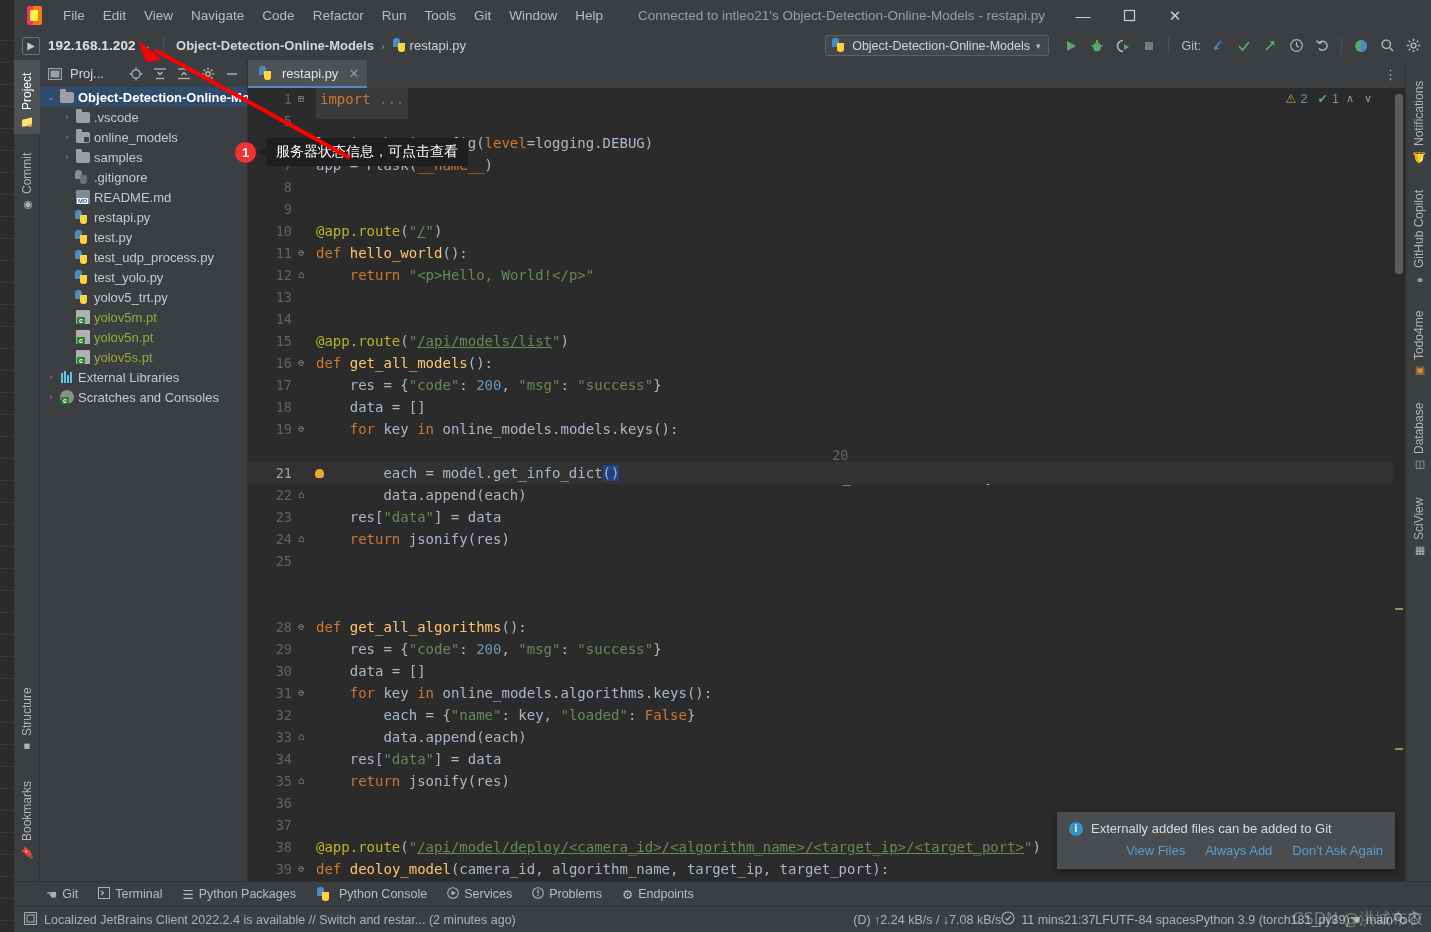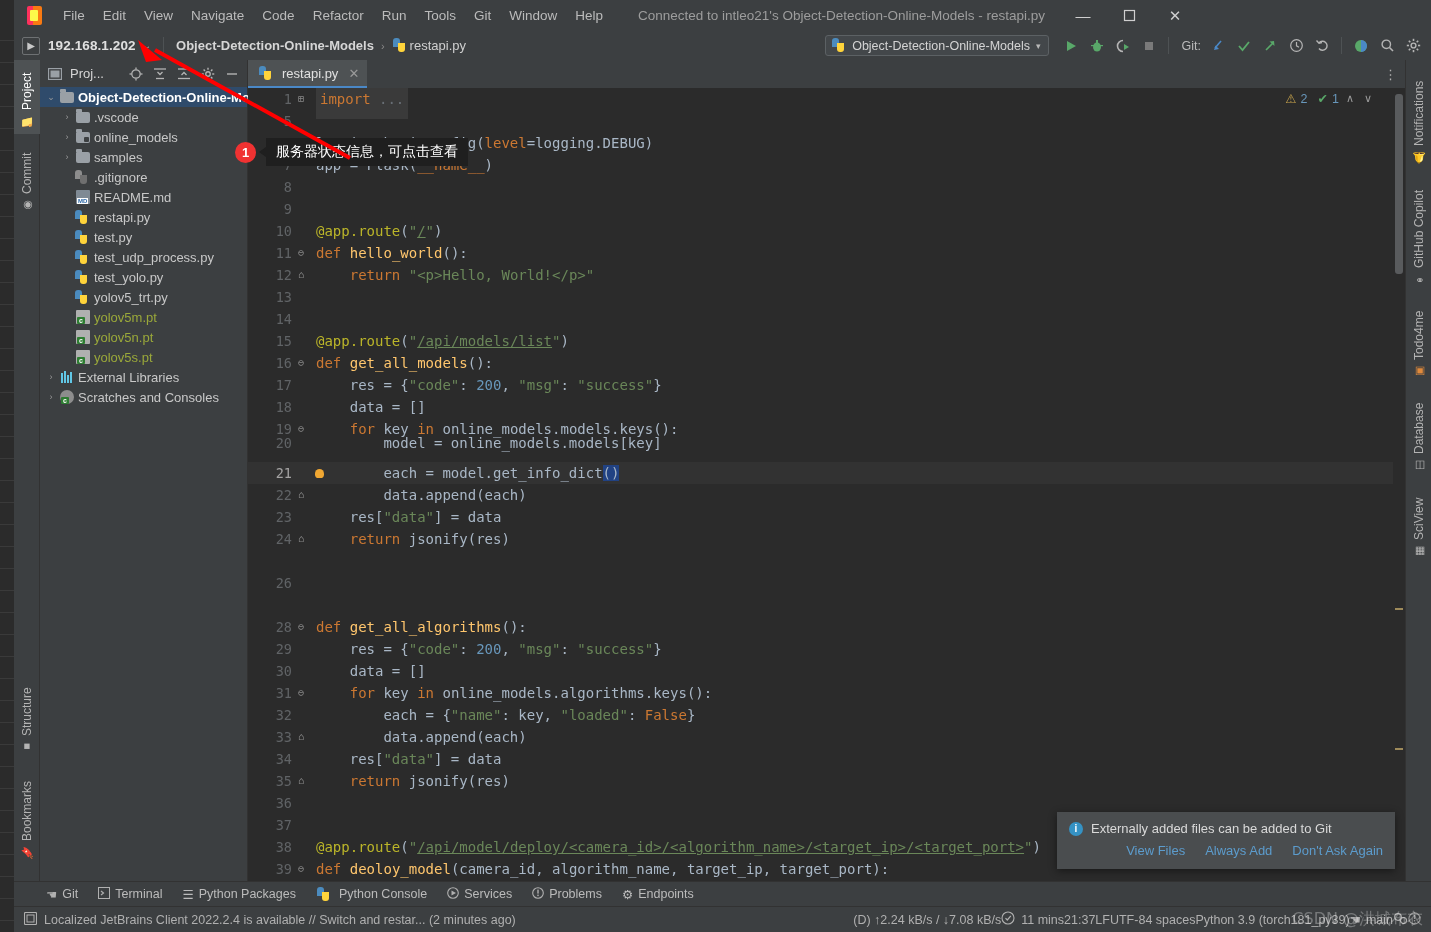--- a/index.html
+++ b/index.html
@@ -801,21 +801,21 @@
           <div class="ln" style="top: 308px;">
             <span class="lnum">18</span>
             <span class="fold"></span>
             <span class="code">    data = []</span>
           </div>
           <div class="ln" style="top: 330px;">
             <span class="lnum">19</span>
             <span class="fold">⊖</span>
             <span class="code">    <span class="kw">for</span> key <span class="kw">in</span> online_models.models.keys():</span>
           </div>
-          <div class="ln" style="top: 344px;">
+          <div class="ln" style="top: 356px; flex-direction: column;">
             <span class="lnum">20</span>
             <span class="fold"></span>
             <span class="code">        model = online_models.models[key]</span>
           </div>
           <div class="ln hl" style="top: 374px;">
             <span class="lnum cur">21</span>
             <span class="fold"></span>
             <span class="code">        each = model.get_info_dict<span class="caretbox">()</span></span>
           </div>
           <div class="bulb" style="top: 374px;">
@@ -829,22 +829,22 @@
           <div class="ln" style="top: 418px;">
             <span class="lnum">23</span>
             <span class="fold"></span>
             <span class="code">    res[<span class="str">"data"</span>] = data</span>
           </div>
           <div class="ln" style="top: 440px;">
             <span class="lnum">24</span>
             <span class="fold">⌂</span>
             <span class="code">    <span class="kw">return</span> jsonify(res)</span>
           </div>
-          <div class="ln" style="top: 484px;">
-            <span class="lnum">26</span>
+          <div class="ln" style="top: 462px;">
+            <span class="lnum">25</span>
             <span class="fold"></span>
             <span class="code"></span>
           </div>
           <div class="ln" style="top: 528px;">
             <span class="lnum">28</span>
             <span class="fold">⊖</span>
             <span class="code"><span class="kw">def</span> <span class="fn">get_all_algorithms</span>():</span>
           </div>
           <div class="ln" style="top: 550px;">
             <span class="lnum">29</span>

